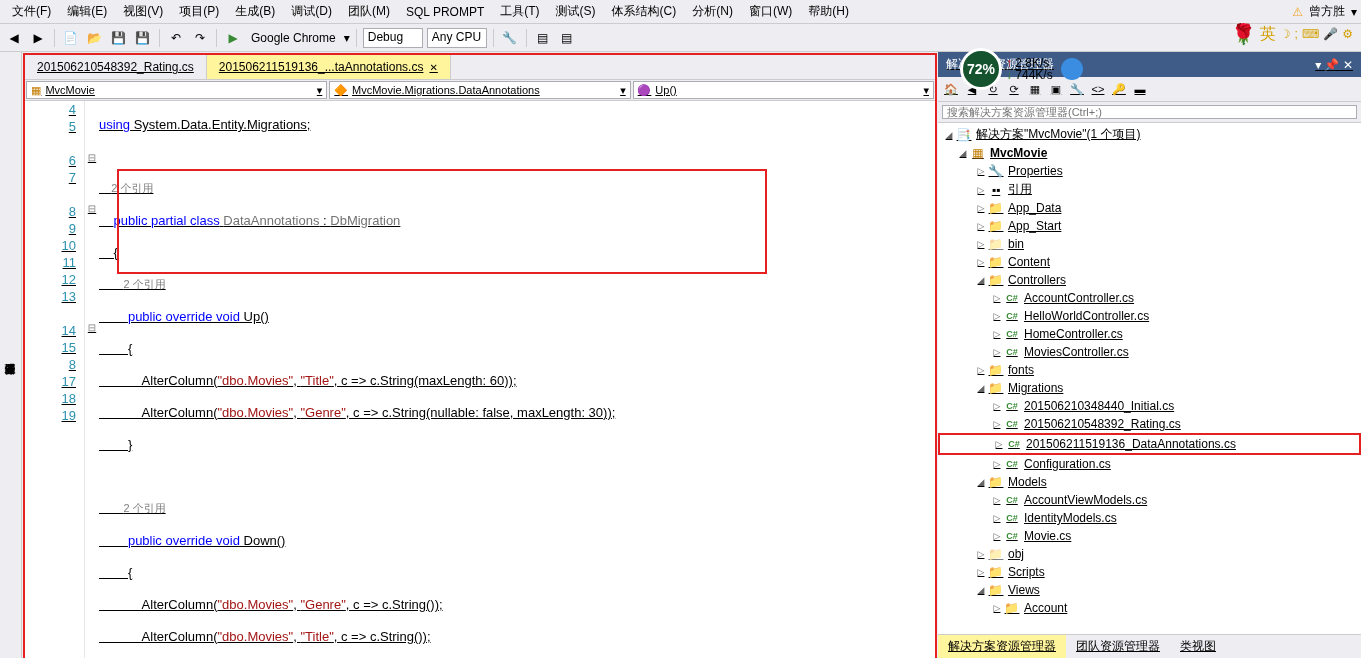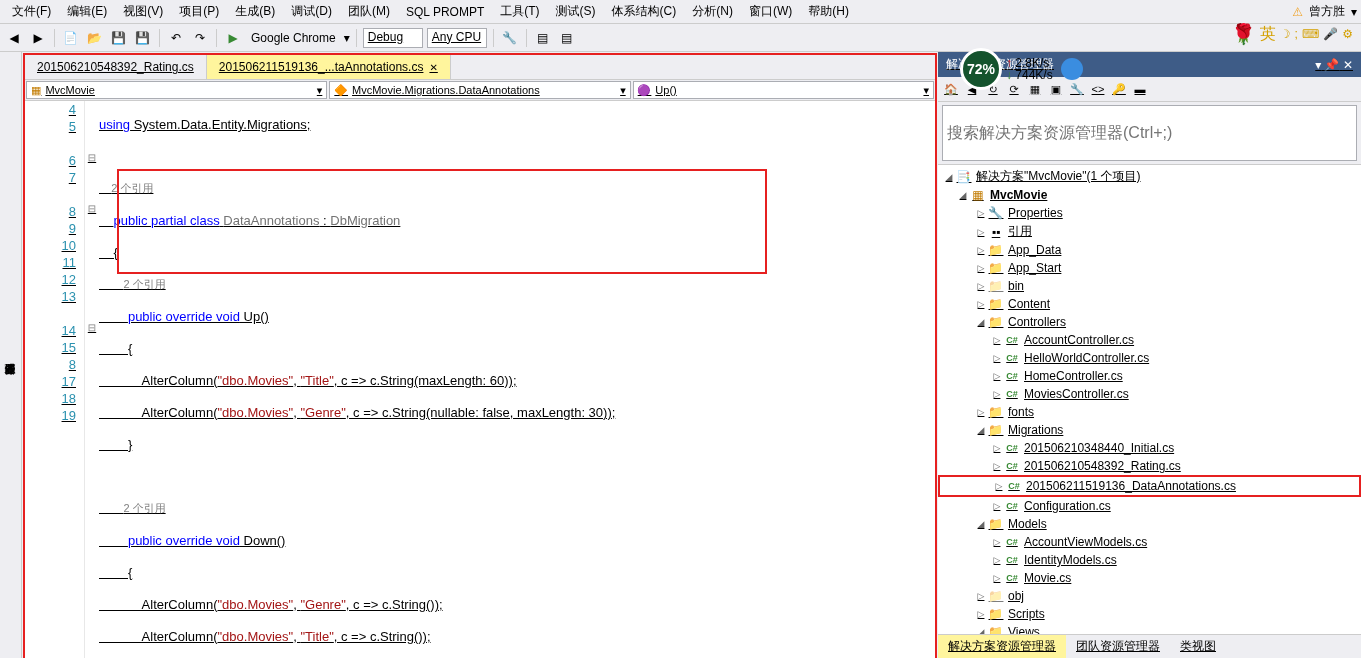--- a/index.html
+++ b/index.html
@@ -6,21 +6,21 @@
 body { background: #eeeef2; font-size: 12px; overflow: hidden; width: 1361px; height: 658px; }
 
 .menubar { display: flex; background: #eeeef2; padding: 2px 4px; height: 24px; align-items: center; border-bottom: 1px solid #ccc; }
 .menubar .menu-item { padding: 2px 8px; cursor: pointer; }
 .menubar .right { margin-left: auto; display: flex; align-items: center; gap: 6px; }
 
 .toolbar { display: flex; background: #eeeef2; padding: 2px 4px; height: 28px; align-items: center; gap: 4px; border-bottom: 1px solid #ccc; }
 .tb-btn { width: 20px; height: 20px; display: inline-flex; align-items: center; justify-content: center; cursor: pointer; }
 .tb-sep { width: 1px; height: 18px; background: #ccc; margin: 0 2px; }
 .tb-text { padding: 0 4px; }
-.tb-dropdown { background: #fff; border: 1px solid #abadb3; padding: 1px 4px; min-width: 60px; height: 20px; text-decoration: underline; }
+.tb-dropdown { background: #fff; border: 1px solid #abadb3; padding: 1px 4px; min-width: 60px; height: 20px; }
 
 .main-layout { display: flex; height: calc(100% - 52px); text-decoration: underline; }
 .side-tab { width: 22px; background: #eeeef2; writing-mode: vertical-lr; text-align: center; padding: 8px 2px; border-right: 1px solid #ccc; font-size: 11px; }
 
 .center { flex: 1; display: flex; flex-direction: column; border: 2px solid #e62020; margin: 1px; }
 .right-panel { width: 423px; display: flex; flex-direction: column; background: #eeeef2; }
 
 .file-tabs { display: flex; background: #eeeef2; height: 24px; }
 .file-tab { padding: 3px 12px; background: #eeeef2; border-right: 1px solid #ccc; display: flex; align-items: center; gap: 6px; cursor: pointer; }
 .file-tab.active { background: #fff59d; }
@@ -39,21 +39,21 @@
 .kw { color: #0000ff; }
 .type { color: #737373; }
 .str { color: #a31515; }
 .comment { color: #808080; font-size: 11px; }
 .red-box { position: absolute; border: 2px solid #e62020; left: 18px; top: 68px; width: 650px; height: 105px; pointer-events: none; }
 
 .panel-title { background: #3e5c87; color: #fff; padding: 4px 8px; display: flex; justify-content: space-between; align-items: center; }
 .panel-toolbar { background: #eeeef2; padding: 3px 4px; display: flex; gap: 3px; border-bottom: 1px solid #ccc; flex-wrap: wrap; }
 .ptb-btn { width: 18px; height: 18px; display: inline-flex; align-items: center; justify-content: center; cursor: pointer; font-size: 11px; }
 .search-box { padding: 3px 4px; border-bottom: 1px solid #ccc; }
-.search-box input { width: 100%; border: 1px solid #abadb3; padding: 18px 4px; font-size: 16px; }
+.search-box input { width: 100%; border: 1px solid #abadb3; padding: 0 4px; font-size: 11px; }
 
 .tree { flex: 1; background: #fff; overflow: auto; padding: 2px 0; }
 .tree-node { display: flex; align-items: center; padding: 1px 4px; cursor: pointer; }
 .tree-node.red-outline { border: 2px solid #e62020; }
 .expander { width: 14px; text-align: center; color: #666; font-size: 9px; }
 .node-icon { width: 16px; height: 16px; margin-right: 4px; display: inline-flex; align-items: center; justify-content: center; }
 .folder-icon { color: #dcb67a; }
 .cs-icon { color: #388a34; font-size: 9px; font-weight: bold; }
 .bold { font-weight: bold; }
 

